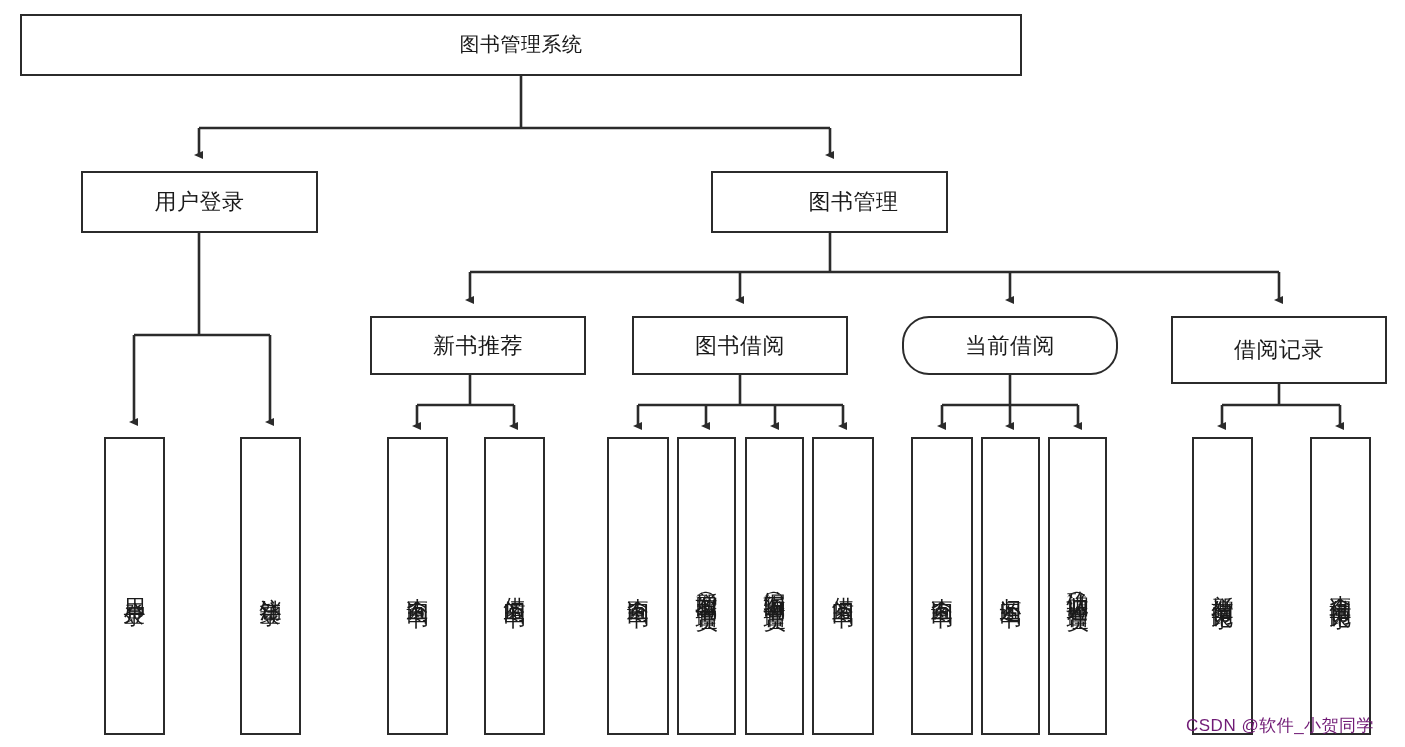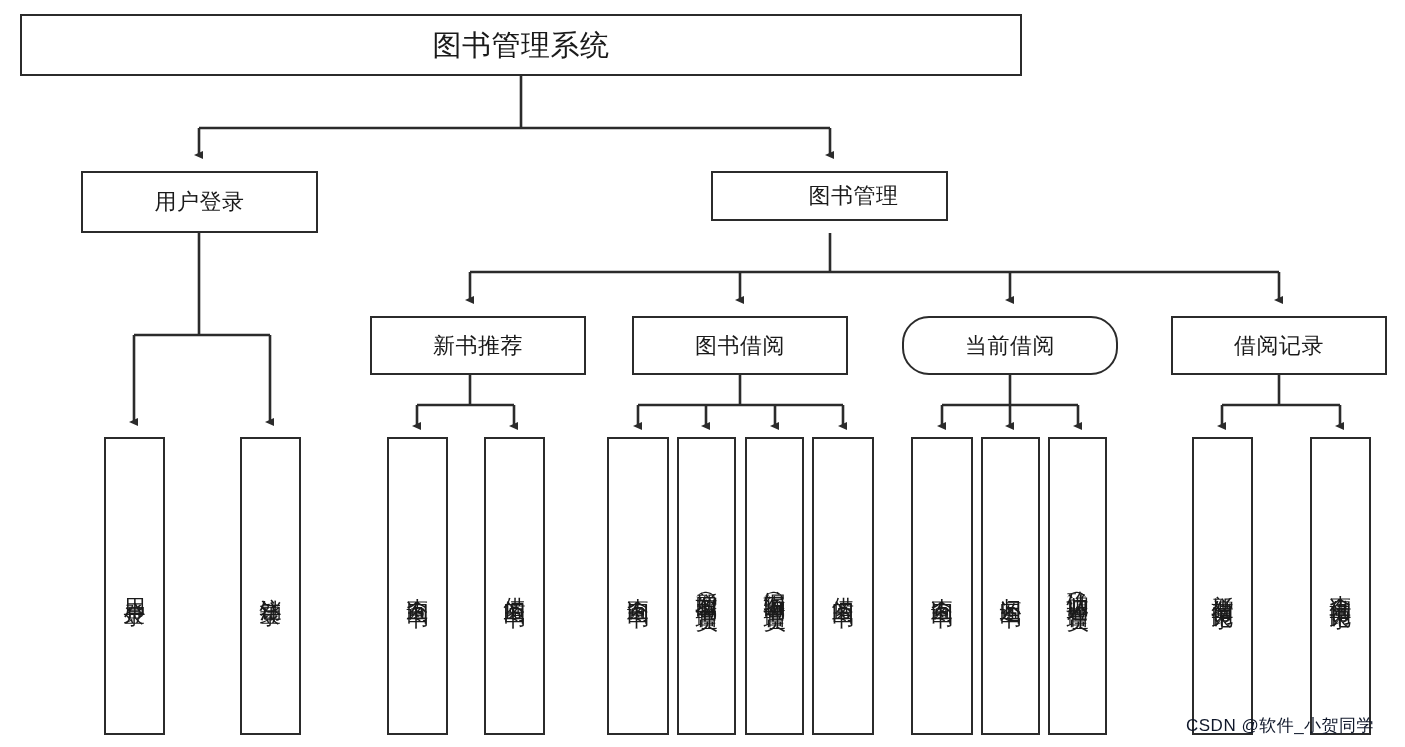--- a/index.html
+++ b/index.html
@@ -41,39 +41,39 @@
     color: #1a1a1a;
     text-align: center;
     line-height: 1.18;
     white-space: pre;
   }
   .node.horiz .node-label {
     font-size: 22px;
     letter-spacing: 0.5px;
   }
   .node.title-node .node-label {
-    font-size: 29px;
+    font-size: 20px;
   }
   .node.vert {
     align-items: center;
     justify-content: center;
   }
   .node.vert .node-label {
     writing-mode: vertical-rl;
     text-orientation: upright;
     font-size: 22px;
     letter-spacing: 3px;
     line-height: 1;
   }
   .watermark {
     position: absolute;
     left: 1186px;
     top: 714px;
     font-size: 17px;
-    color: #0f172a;
+    color: #701a75;
     letter-spacing: 0.5px;
     white-space: nowrap;
     font-family: "Liberation Sans", "DejaVu Sans", sans-serif;
   }
 </style>
 </head>
 <body>
 
 <div id="diagram-root">
 
@@ -127,34 +127,34 @@
     </g>
   </svg>
 
   <div class="node horiz title-node" style="left:20px; top:14px; width:1002px; height:62px;">
     <span class="node-label">图书管理系统</span>
   </div>
 
   <div class="node horiz" style="left:81px; top:171px; width:237px; height:62px;">
     <span class="node-label">用户登录</span>
   </div>
-  <div class="node horiz" style="left:711px; top:171px; width:237px; height:50px;padding-left:48px;">
+  <div class="node horiz" style="left:711px; top:171px; width:237px; height:62px;padding-left:48px;">
     <span class="node-label">图书管理</span>
   </div>
 
   <div class="node horiz" style="left:370px; top:316px; width:216px; height:59px;">
     <span class="node-label">新书推荐</span>
   </div>
   <div class="node horiz" style="left:632px; top:316px; width:216px; height:59px;">
     <span class="node-label">图书借阅</span>
   </div>
   <div class="node horiz" style="left:902px; top:316px; width:216px; height:59px;border-radius:27px;">
     <span class="node-label">当前借阅</span>
   </div>
-  <div class="node horiz" style="left:1171px; top:316px; width:216px; height:59px;">
+  <div class="node horiz" style="left:1171px; top:316px; width:216px; height:68px;">
     <span class="node-label">借阅记录</span>
   </div>
 
   <div class="node vert" style="left:104px; top:437px; width:61px; height:298px;">
     <span class="node-label">用户登录</span>
   </div>
   <div class="node vert" style="left:240px; top:437px; width:61px; height:298px;">
     <span class="node-label">注销登录</span>
   </div>
 

